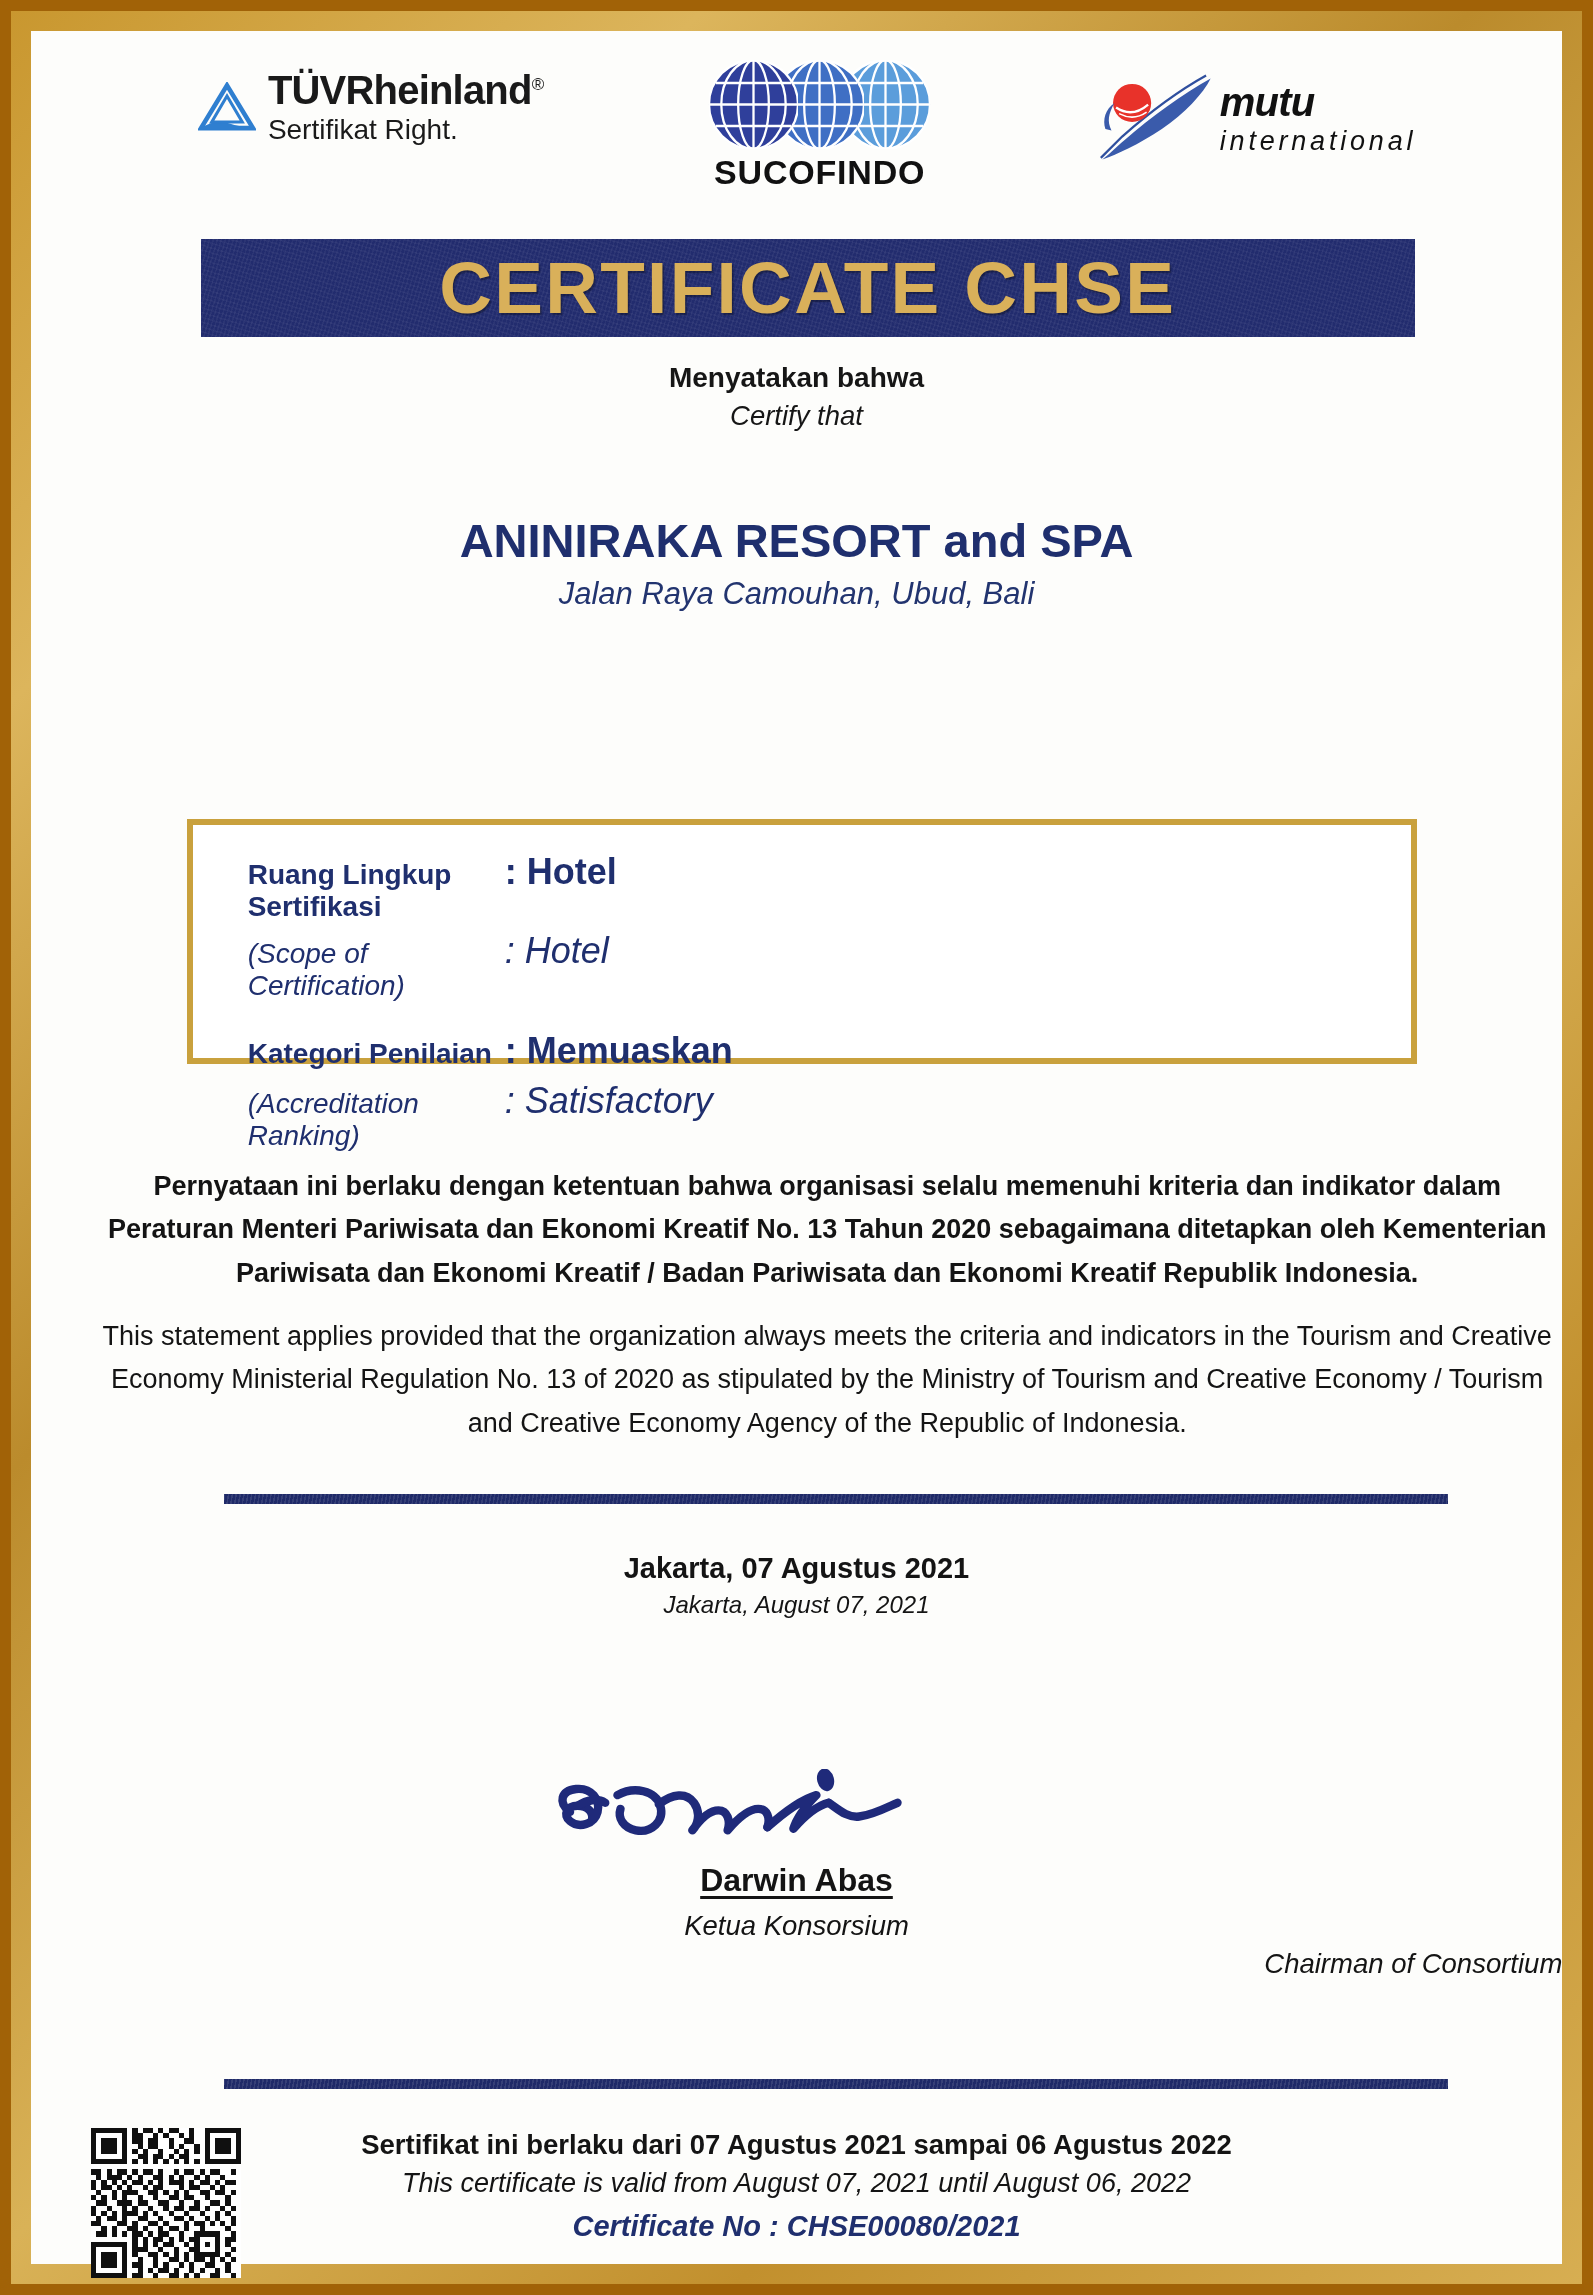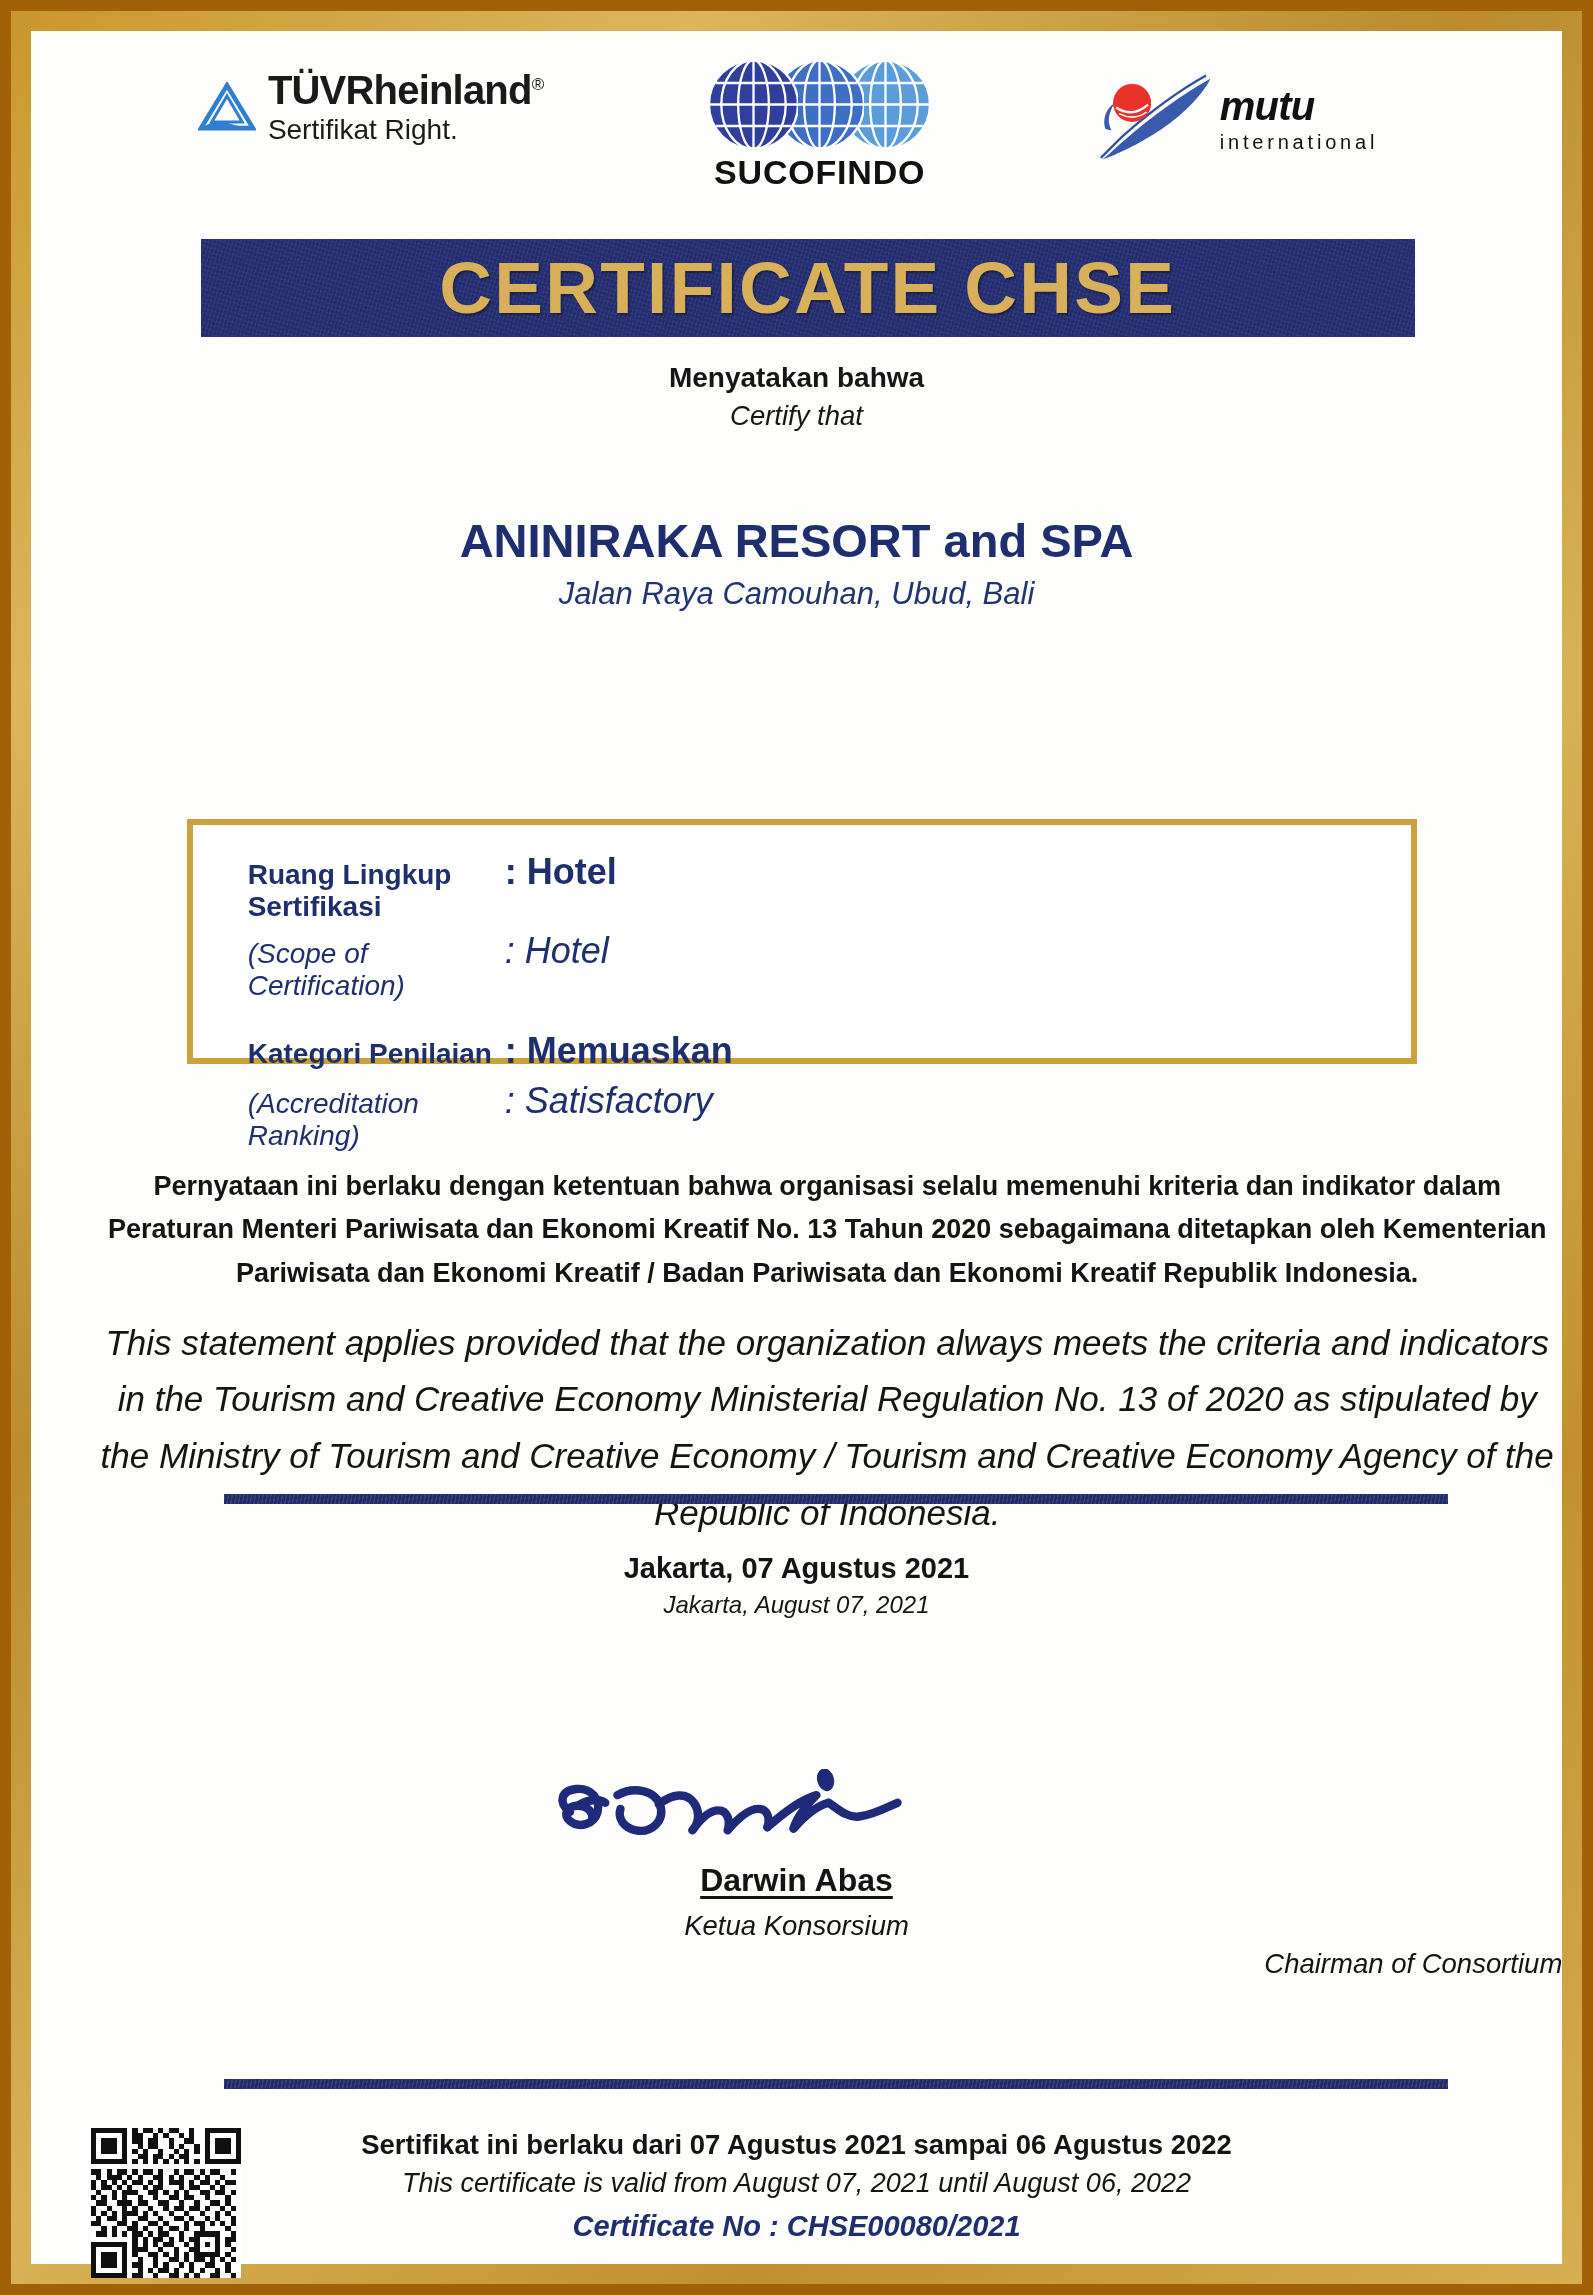--- a/index.html
+++ b/index.html
@@ -108,21 +108,22 @@
   .mutu-mark { position: relative; width: 115px; height: 90px; margin-right: 6.1px; }
   .mutu-text { line-height: 1.0; }
   .mutu-name {
     font-size: 40px;
     font-weight: bold;
     font-style: italic;
     color: #111;
     letter-spacing: -0.8px;
   }
   .mutu-sub {
-    font-size: 20px;
+    font-size: 27px;
+    font-style: italic;
     color: #111;
     letter-spacing: 3.8px;
     margin-top: 6.1px;
   }
 
   
   .banner {
     position: absolute;
     left: 170px;
     top: 208px;
@@ -236,22 +237,21 @@
     font-weight: bold;
     color: #141414;
     line-height: 1.62;
   }
   .stmt-en {
     position: absolute;
     left: 66px;
     top: 1284px;
     width: 1461px;
     text-align: center;
-    font-size: 35px;
-    font-style: italic;
+    font-size: 27px;
     color: #141414;
     line-height: 1.62;
   }
 
   
   .divider {
     position: absolute;
     left: 193px;
     width: 1224px;
     height: 10px;

